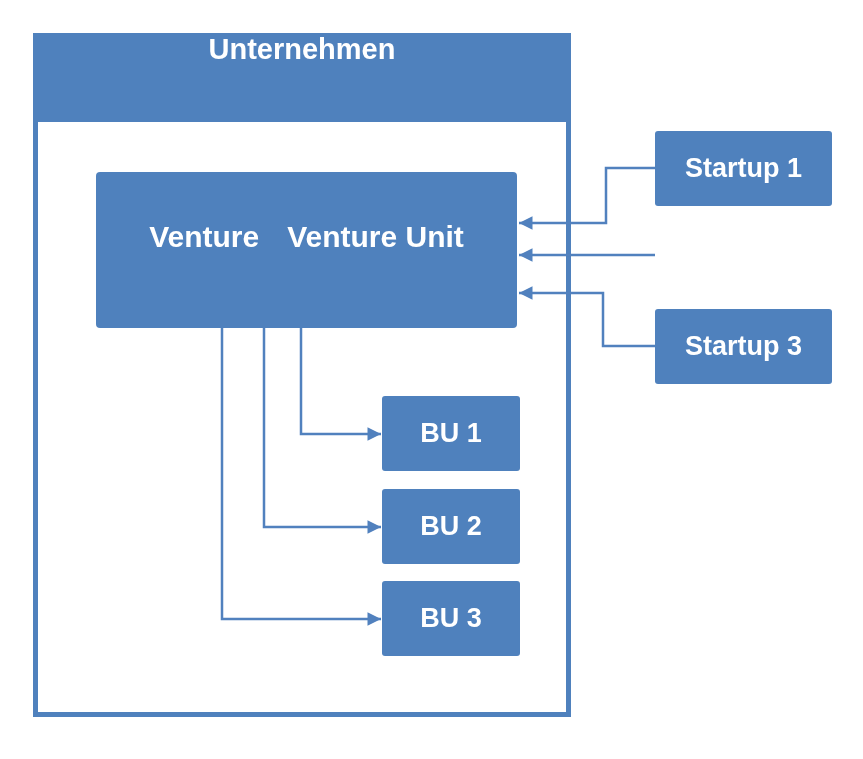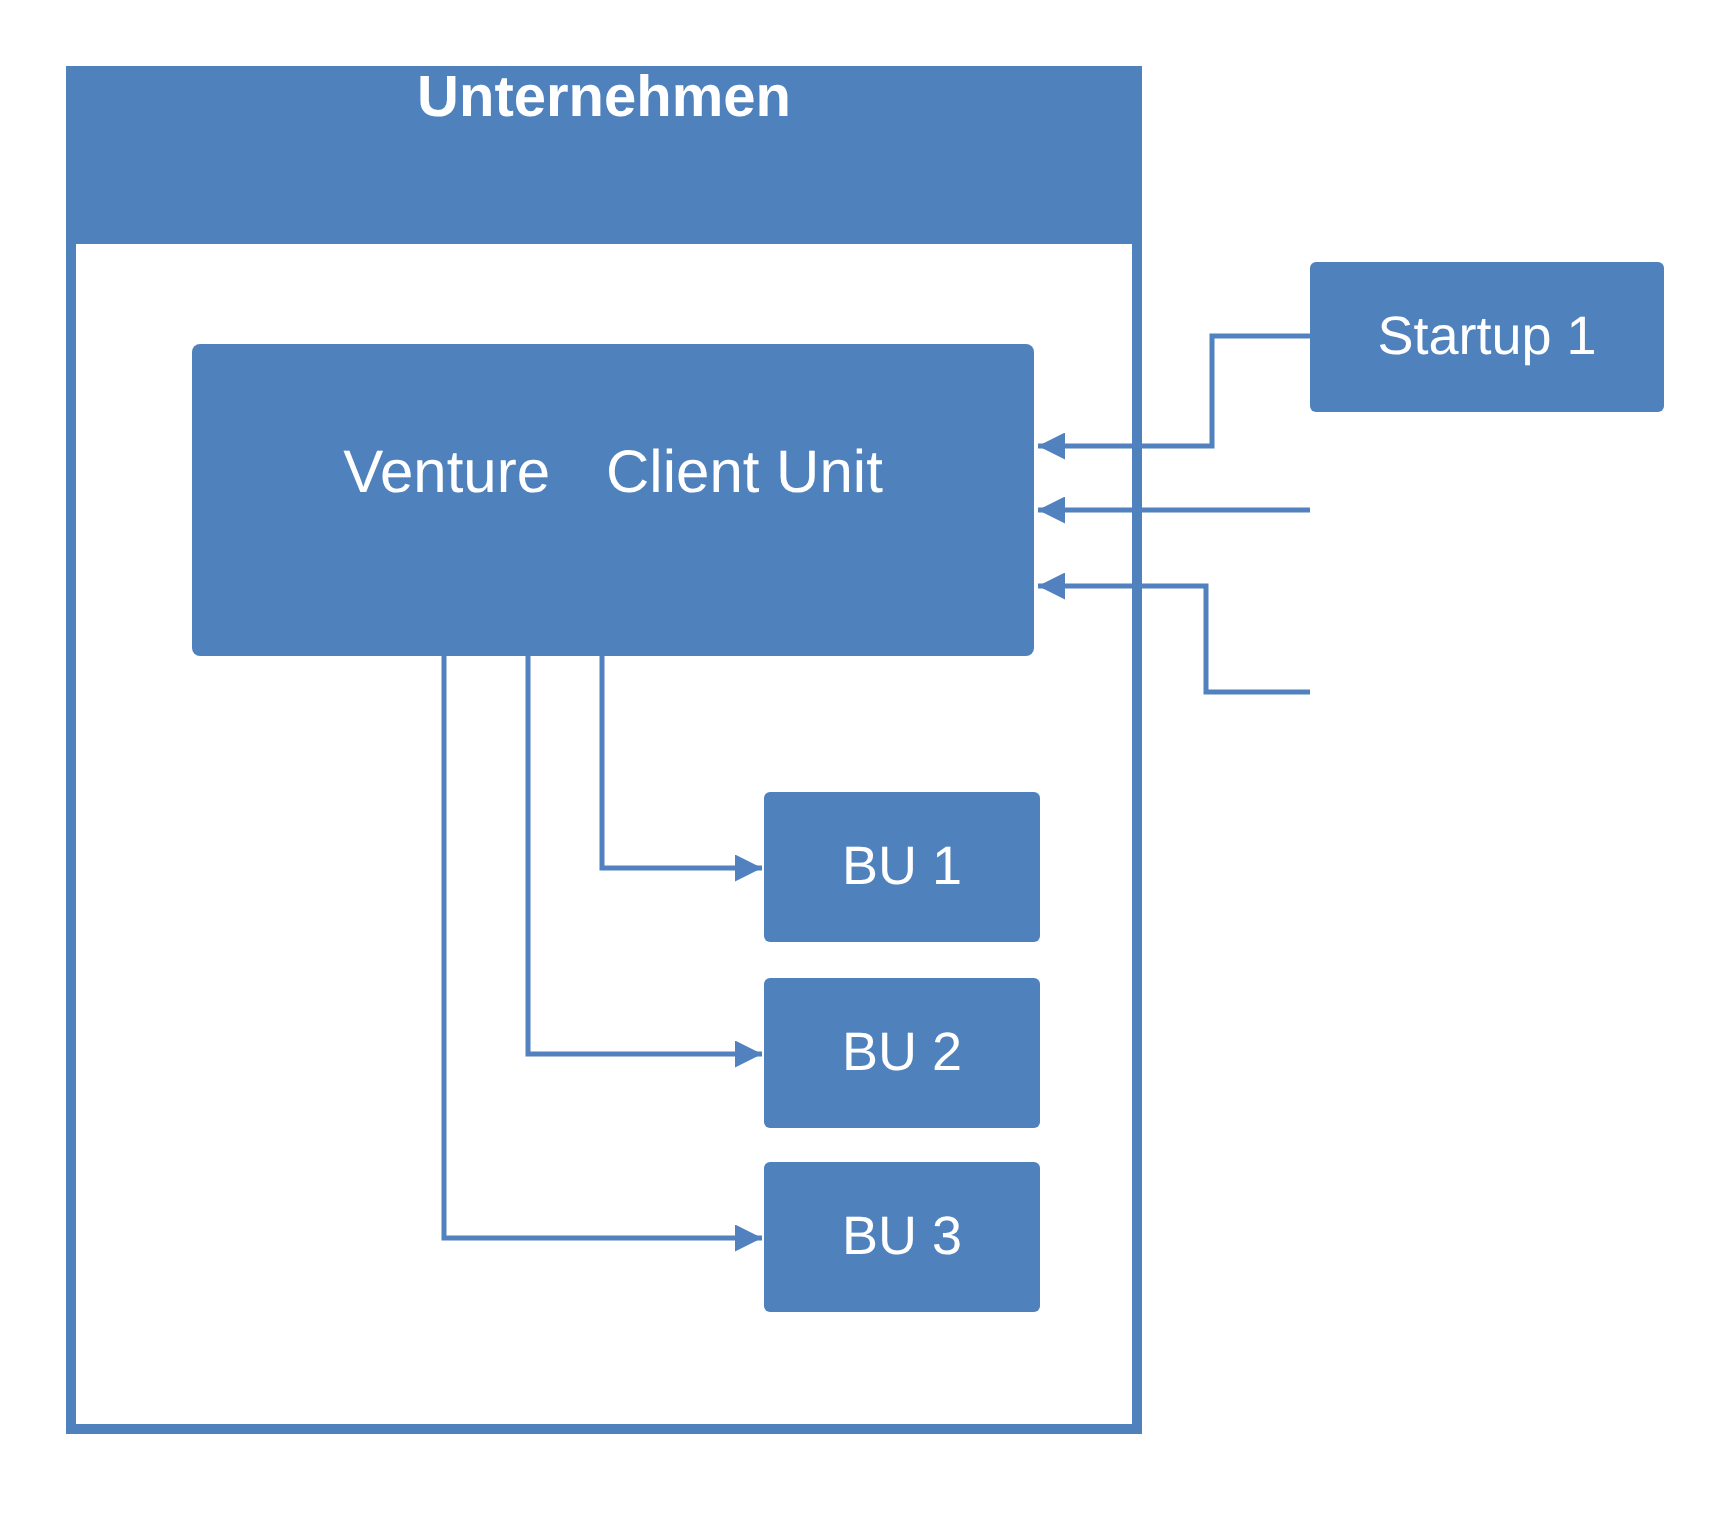--- a/index.html
+++ b/index.html
@@ -24,21 +24,21 @@
   }
   .container-header{
     position:absolute;left:33px;top:33px;width:538px;height:89px;
     background:var(--box-fill);
     display:flex;align-items:flex-start;justify-content:center;
     padding-bottom:10px;box-sizing:border-box;
     color:var(--box-text);font-weight:bold;font-size:29px;
   }
   .node{
     position:absolute;background:var(--box-fill);color:var(--box-text);
-    font-weight:normal;display:flex;align-items:center;justify-content:center;
+    font-weight:bold;display:flex;align-items:center;justify-content:center;
     border-radius:4px;box-sizing:border-box;text-align:center;
   }
   .vcu{
     left:96px;top:172px;width:421px;height:156px;
     flex-direction:row;justify-content:center;
     font-size:30px;line-height:30px;
     gap:28px;padding-bottom:26px;border-radius:4px;
   }
   .startup{left:655px;width:177px;height:75px;font-size:27px;border-radius:3px;}
   .s1{top:131px;} .s2{top:218px;} .s3{top:309px;}
@@ -54,25 +54,28 @@
 <div class="canvas">
 
   <div class="container-box"></div>
 
   <div class="container-header">
     <span>Unternehmen</span>
   </div>
 
   <div class="node vcu">
     <div>Venture</div>
-    <div>Client Unit</div>
+    <div>Venture Unit</div>
   </div>
 
   <div class="node startup s1">
     <span>Startup 1</span>
+  </div>
+  <div class="node startup s3">
+    <span>Startup 3</span>
   </div>
 
   <div class="node bu b1">
     <span>BU 1</span>
   </div>
   <div class="node bu b2">
     <span>BU 2</span>
   </div>
   <div class="node bu b3">
     <span>BU 3</span>

